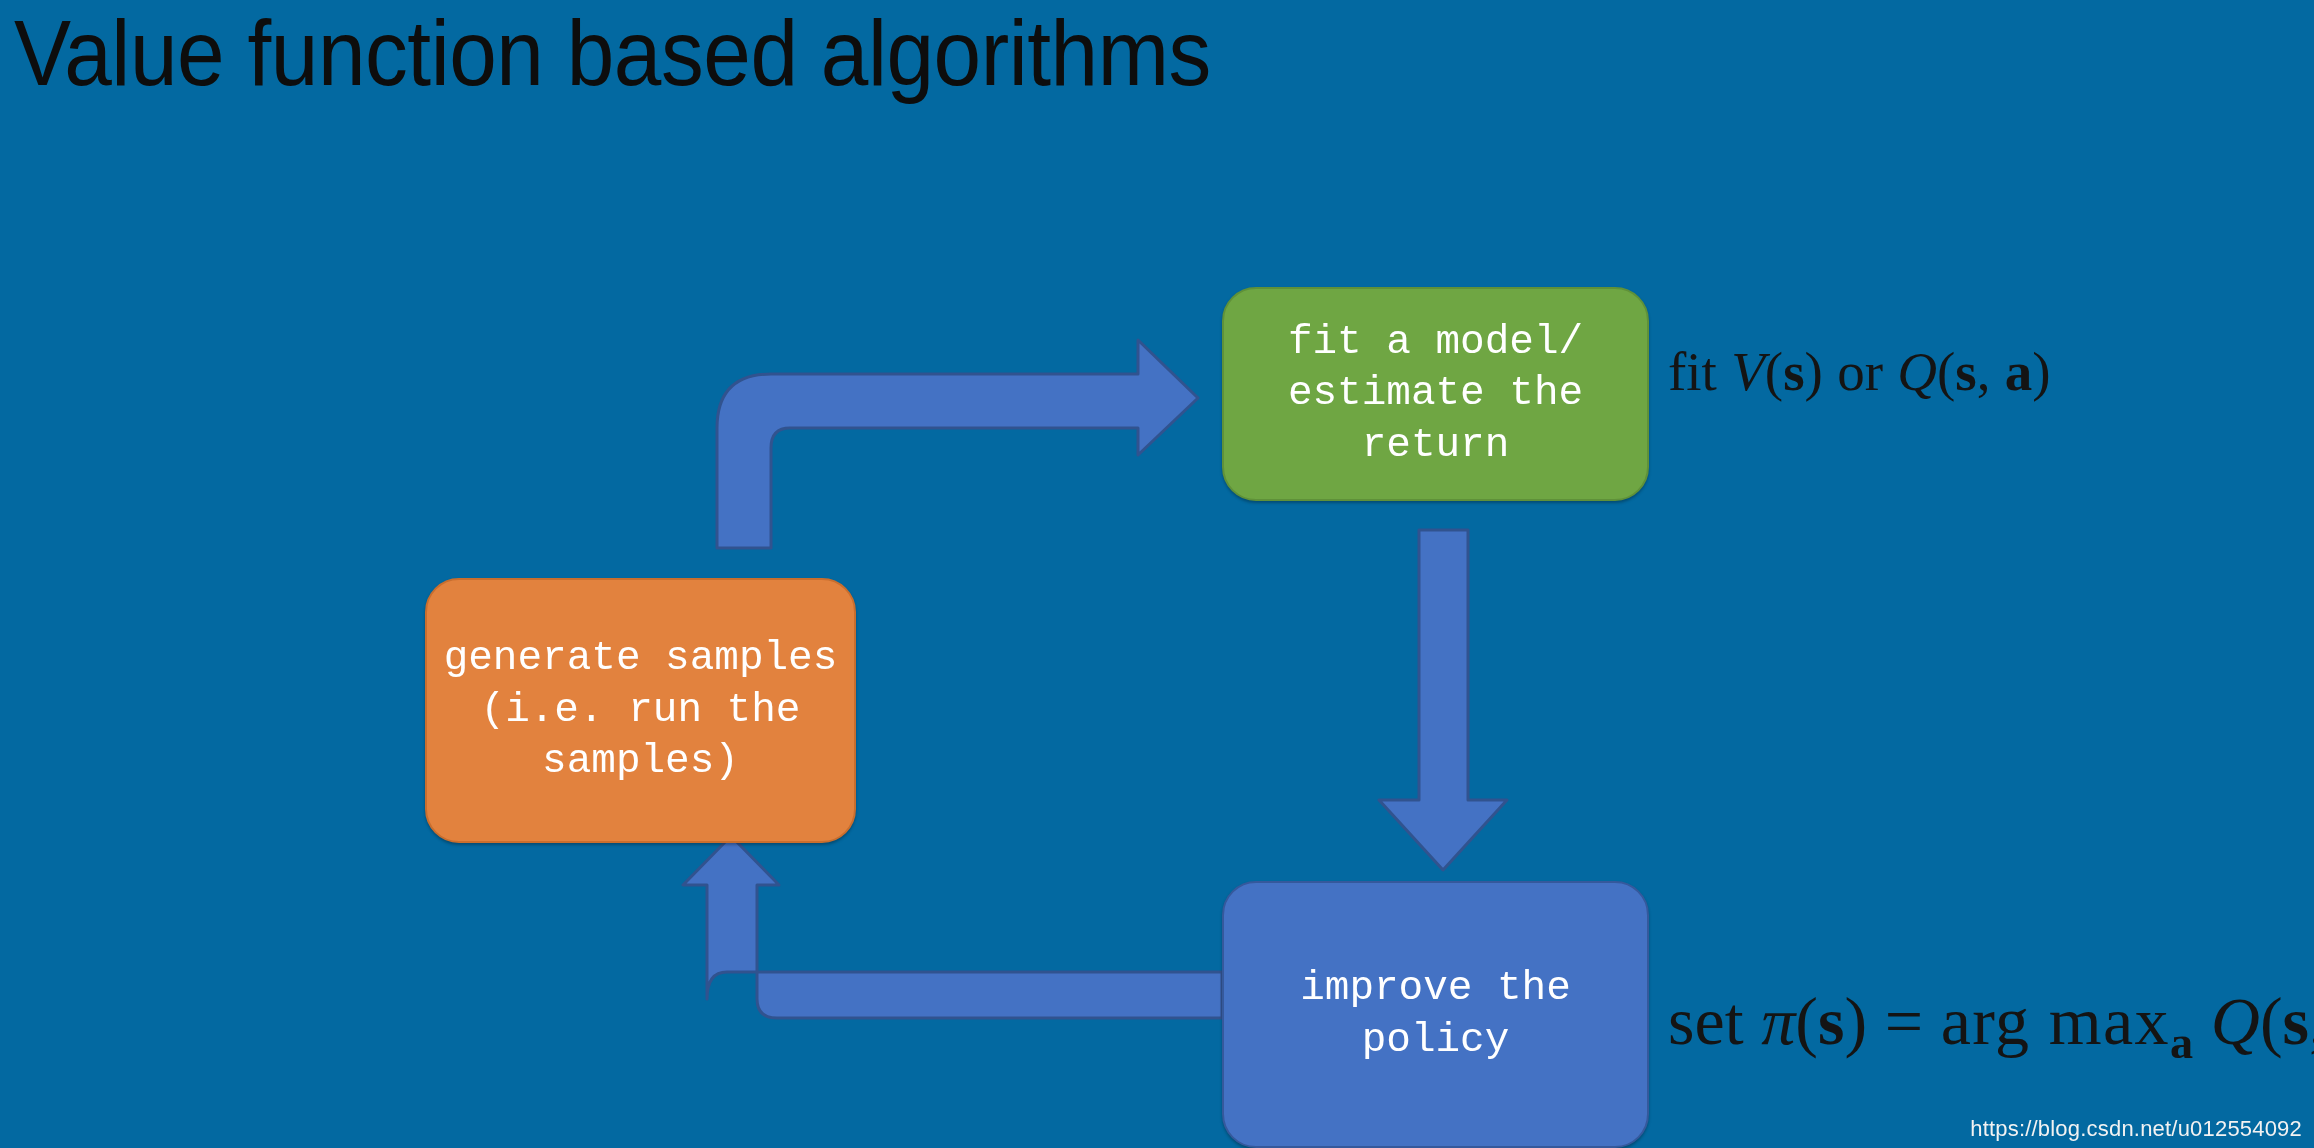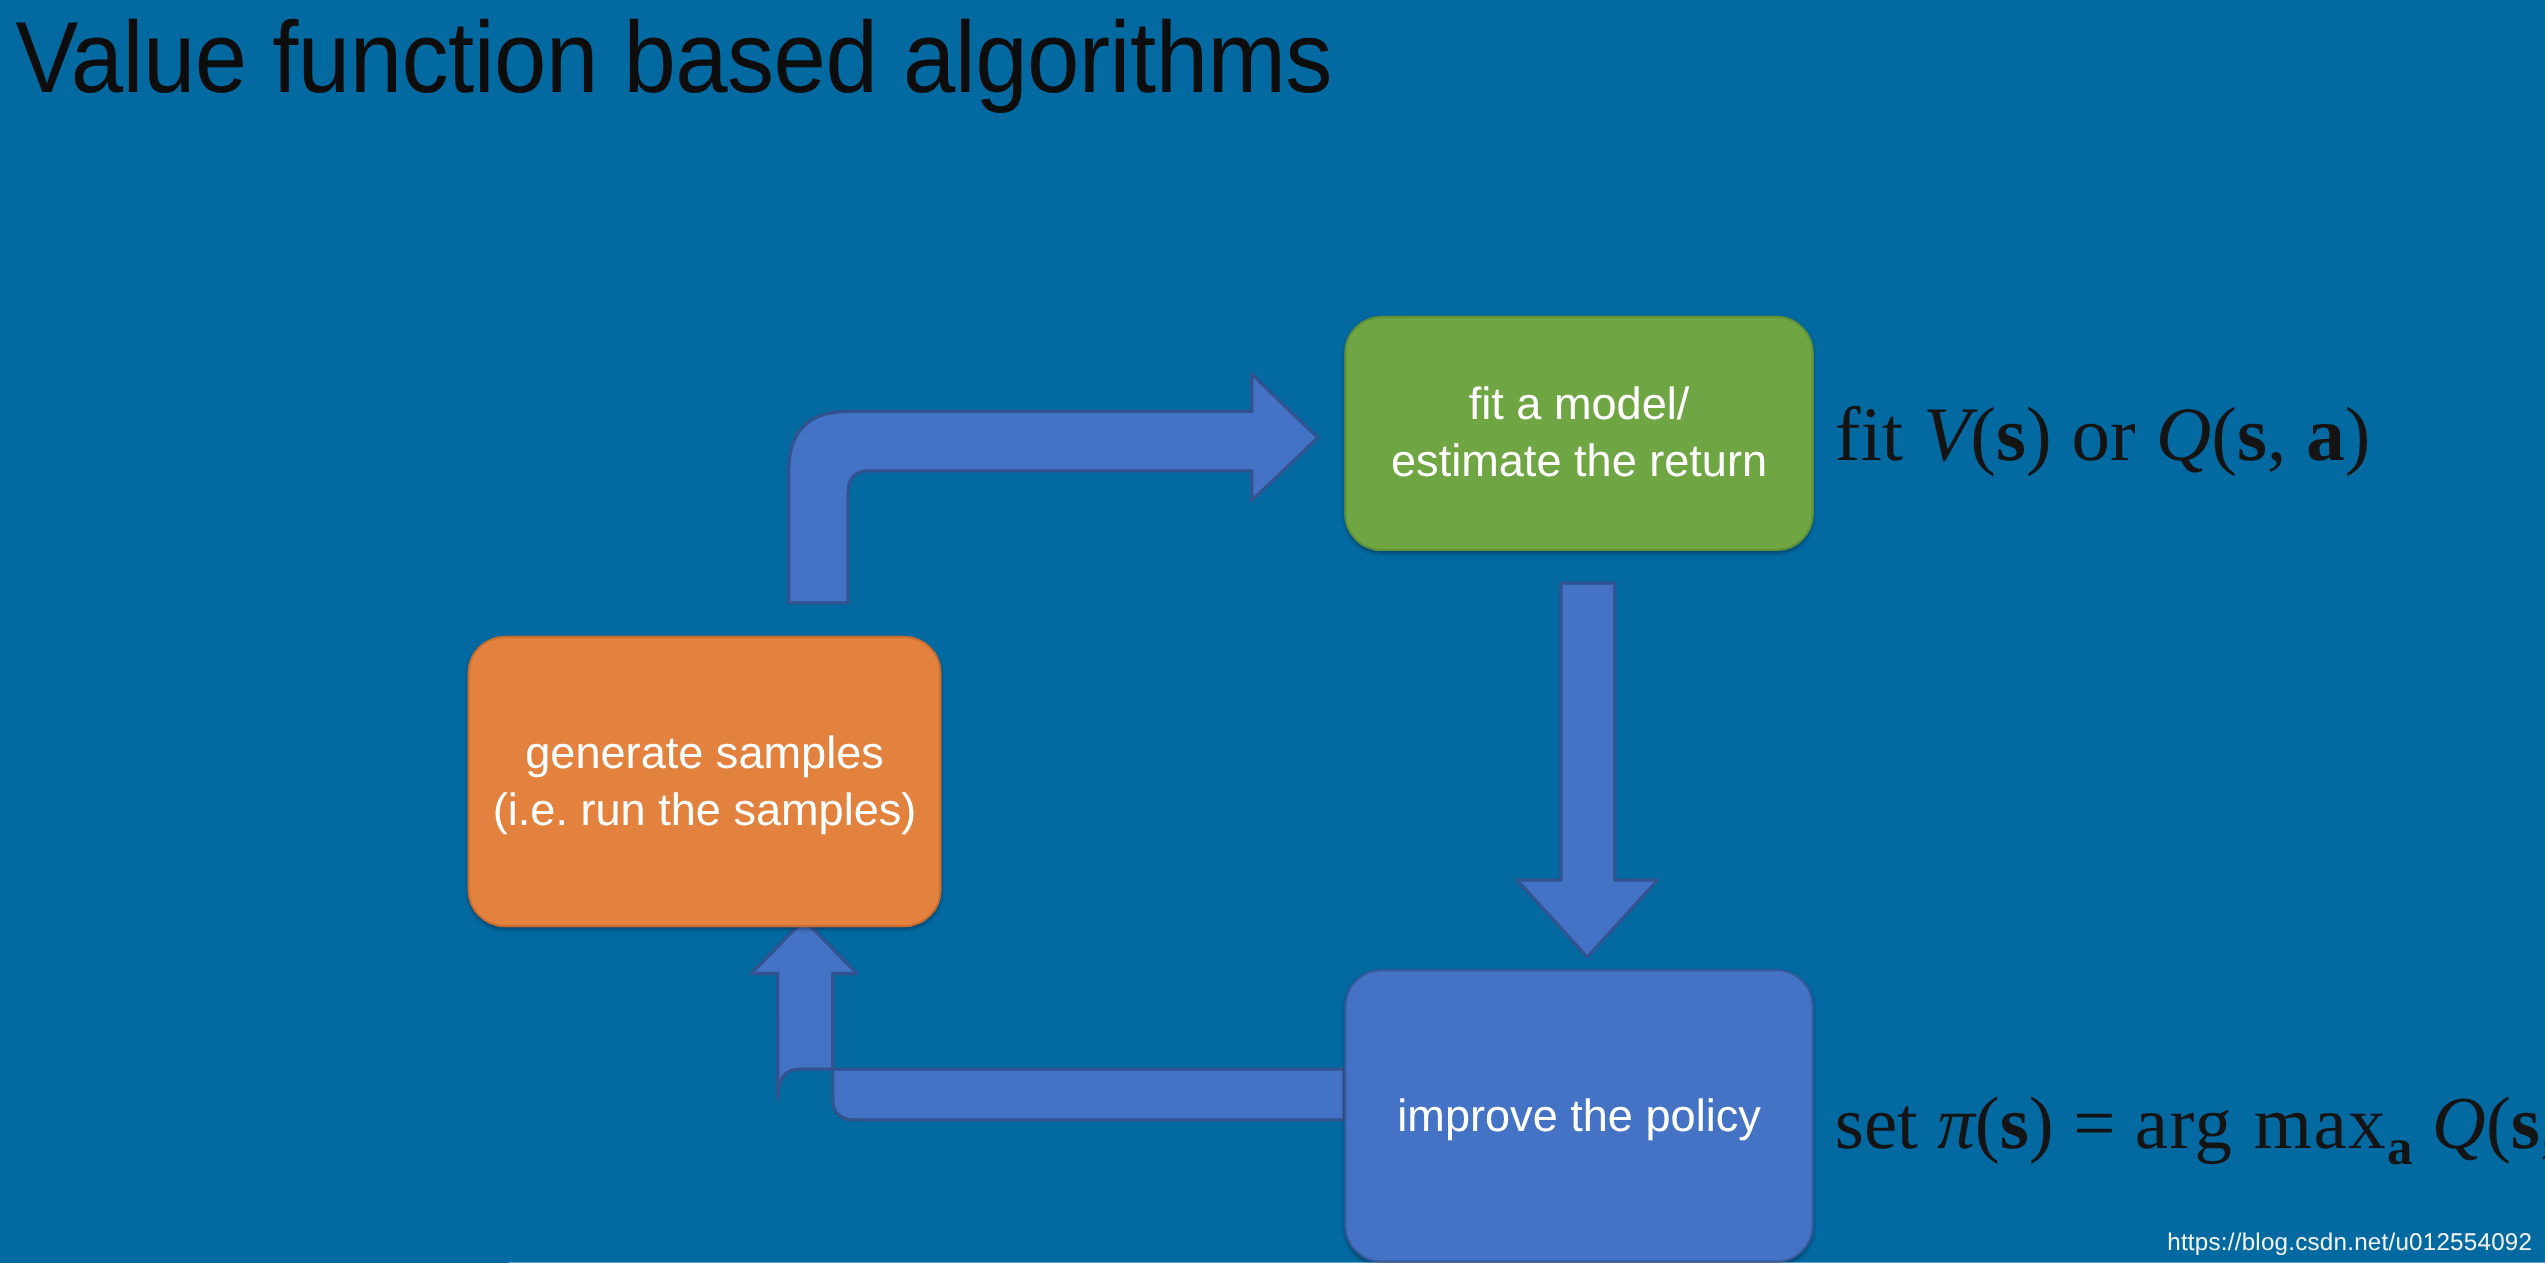--- a/index.html
+++ b/index.html
@@ -35,21 +35,21 @@
   
   .flow-box {
     position: absolute;
     box-sizing: border-box;
     border-radius: 34px;
     color: #ffffff;
     display: flex;
     align-items: center;
     justify-content: center;
     text-align: center;
-    font-family: Liberation Sans, sans-serif;
+    font-family: Liberation Mono, monospace;
     font-weight: 400;
     font-size: 41px;
     line-height: 1.26;
     letter-spacing: 0px;
     padding: 8px 14px;
   }
   .flow-box .box-label { display: block; }
 
   #box-fit-model {
     left: 1222px;
@@ -104,22 +104,22 @@
   }
   .math .mi   { font-style: italic; }
   .math .mb   { font-weight: bold; font-style: normal; }
   .math .mup  { font-style: normal; }
   .math .sub  { font-size: 0.68em; font-weight: bold; vertical-align: -0.30em; }
   .math .thin { letter-spacing: 0.02em; }
   .math .sp   { display: inline-block; width: 0.26em; }
 
   #math-fit-value {
     left: 1668px;
-    top: 356px;
-    font-size: 70px;
+    top: 340px;
+    font-size: 55px;
   }
   #math-set-policy {
     left: 1668px;
     top: 982px;
     font-size: 68px;
   }
 
   
   #watermark {
     position: absolute;

